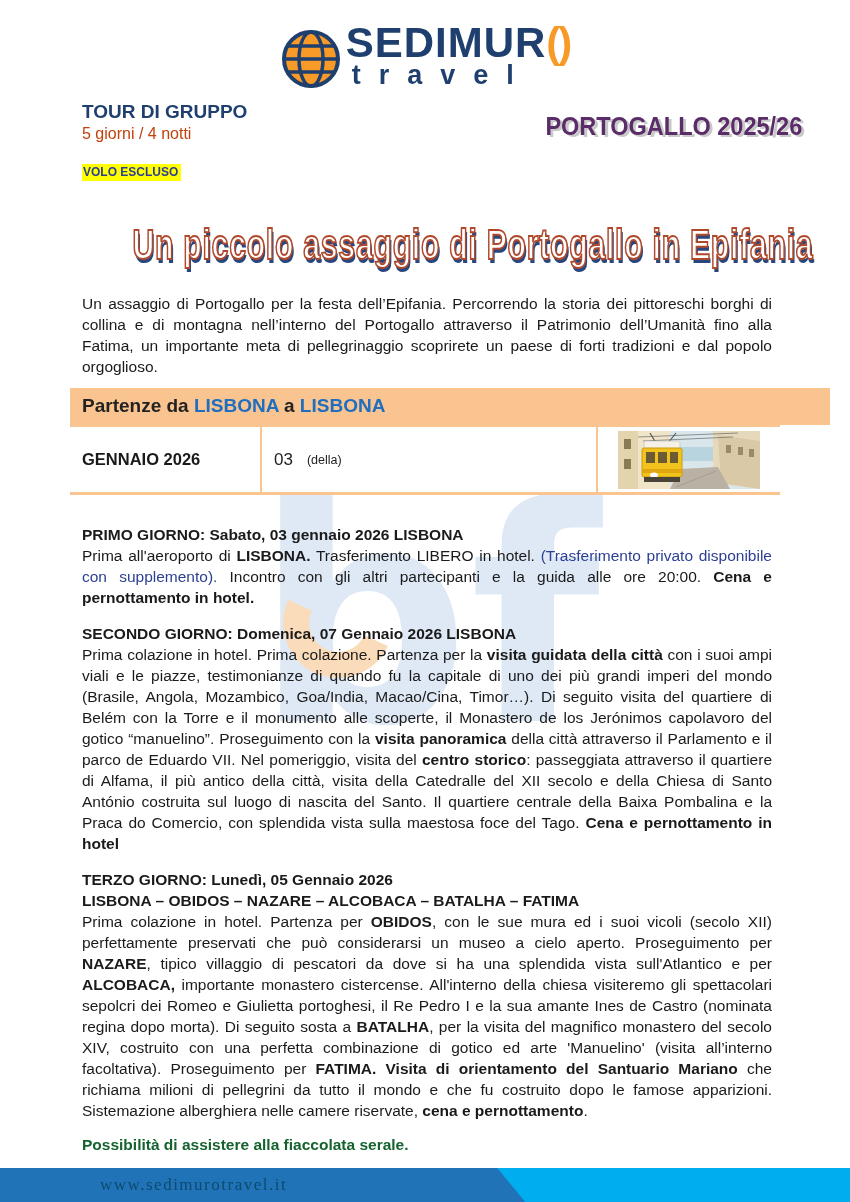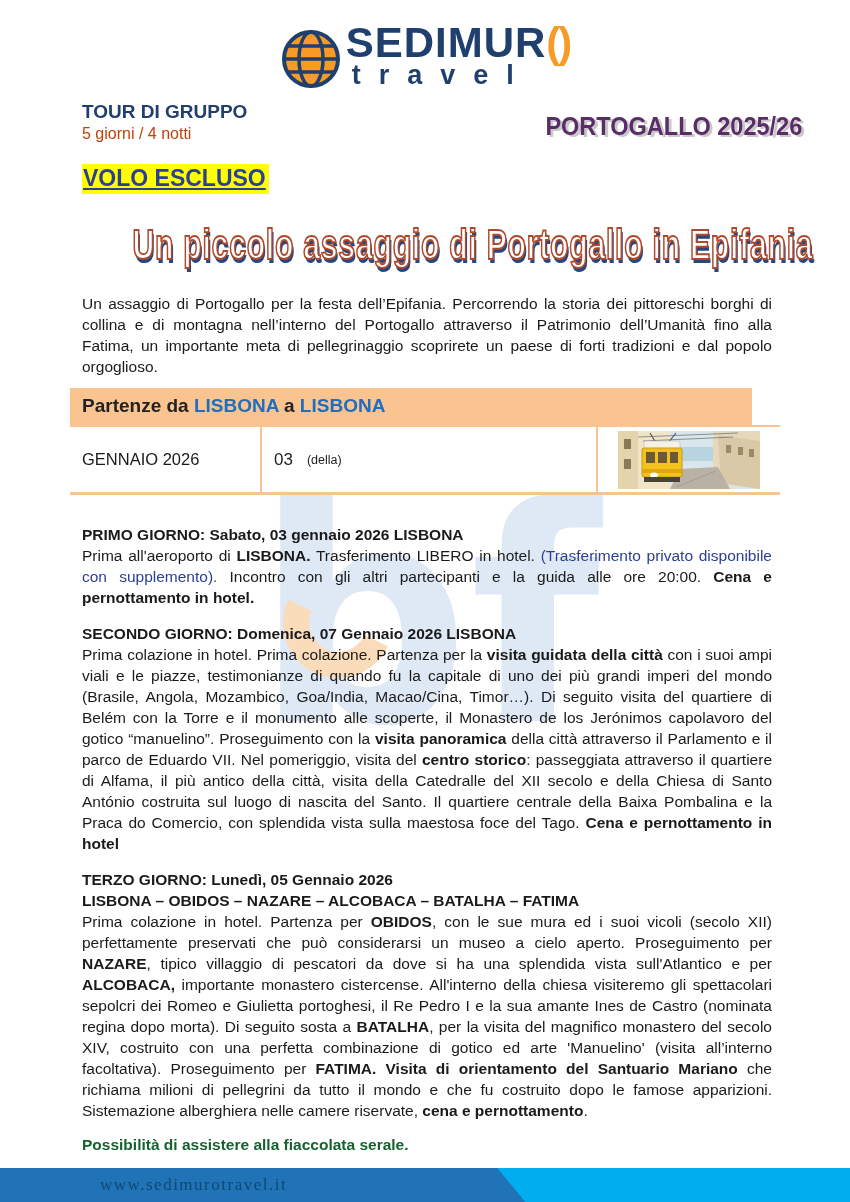--- a/index.html
+++ b/index.html
@@ -40,22 +40,22 @@
   .duration  { font-size:16px; line-height:22px; color:#c2410c; }
   .portogallo {
     position:absolute; top:112px; right:48px;
     color:var(--purple,#5b2d68); font-weight:bold; font-size:25px;
     text-shadow:3px 2px 0 #c9c9c9;
     transform:scaleX(.94); transform-origin:right center; white-space:nowrap;
   }
   .volo {
     position:absolute; top:164px; left:82px;
     background:var(--hl-yellow,#ffff00);
-    color:var(--linkblue,#2b3f94); font-weight:bold; font-size:23px;
-    text-decoration:underline; padding:1px 3px 2px 1px;
+    color:var(--linkblue,#2b3f94); font-weight:bold; font-size:12px;
+    padding:1px 3px 2px 1px;
   }
 
   
   .main-title {
     position:absolute; top:221px; left:0; width:100%;
     text-align:center; white-space:nowrap;
   }
   .main-title span {
     display:inline-block; font-weight:bold; font-size:42px; line-height:48px;
     color:#ffffff;
@@ -64,35 +64,35 @@
     transform:scaleX(.72); transform-origin:center;
     letter-spacing:1px;
   }
 
   
   .intro { position:absolute; top:293px; left:82px; width:690px;
            font-size:15.5px; line-height:21px; text-align:justify; }
 
   
   .banner {
-    position:absolute; top:388px; left:70px; width:682px; height:37px;
+    position:absolute; top:388px; left:70px; width:760px; height:37px;
     background:var(--peach,#f9c48f);
     font-weight:bold; font-size:19px; color:#222;
     padding:7px 0 0 12px;
   }
   .banner .seg-blue { color:var(--blue,#1f6ec0); }
   .deptable {
     position:absolute; top:425px; left:70px; width:710px; height:70px;
     display:flex; background:#fff;
     border-top:2px solid var(--peach,#f9c48f);
     border-bottom:3px solid var(--peach,#f9c48f);
   }
   .dep-cell { display:flex; align-items:center; }
   .dep-month { width:192px; border-right:2px solid var(--peach,#f9c48f);
-               font-weight:normal; font-size:16.5px; padding-left:12px; }
+               font-weight:bold; font-size:16.5px; padding-left:12px; }
   .dep-day   { width:336px; border-right:2px solid var(--peach,#f9c48f); padding-left:12px; }
   .dep-day .num { font-size:17px; color:#222; }
   .dep-day .wd  { font-size:12.5px; color:#222; margin-left:14px; }
   .dep-photo { flex:1; justify-content:center; }
   .tram-img { width:142px; height:58px; display:block; }
 
   
   .content { position:absolute; top:524px; left:82px; width:690px; }
   .sect { margin-bottom:15px; }
   .sect-h { font-weight:bold; font-size:15.5px; line-height:21px; }

